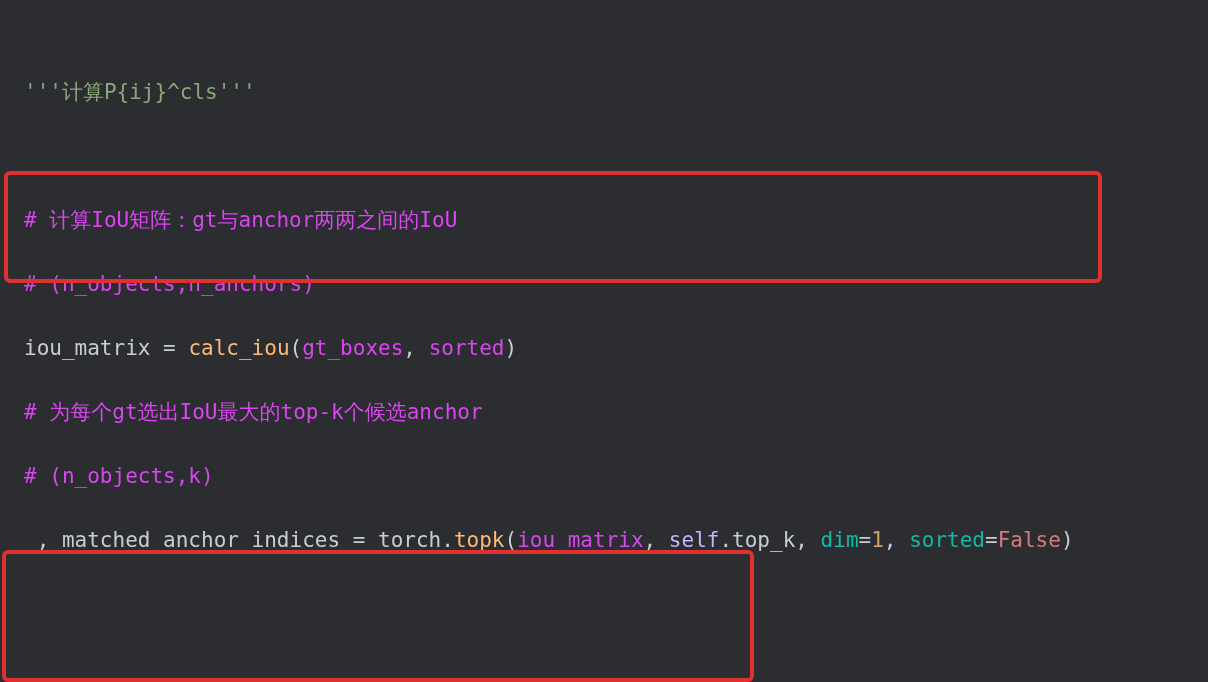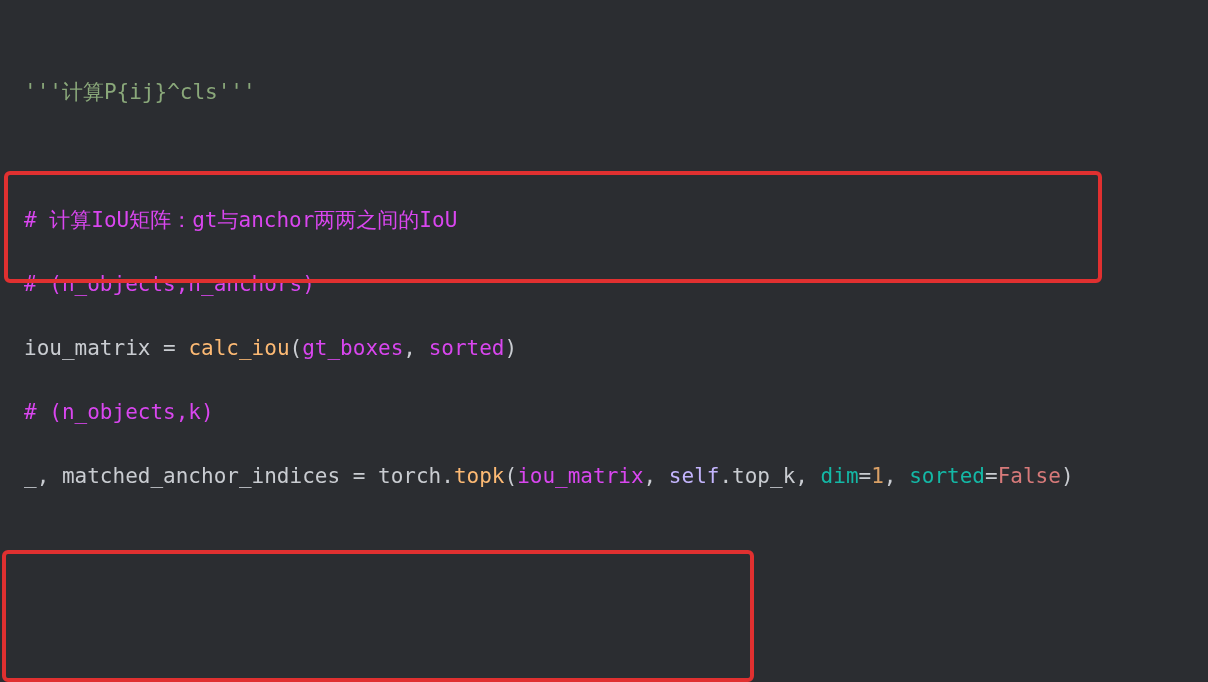--- a/index.html
+++ b/index.html
@@ -59,20 +59,21 @@
 </head>
 <body>
 
 <div class="editor">
 
 <span class="line"><span class="tok-str">'''计算P{ij}^cls'''</span></span>
 <span class="line"></span>
 <span class="line"><span class="tok-comment"># 计算IoU矩阵：gt与anchor两两之间的IoU</span></span>
 <span class="line"><span class="tok-comment"># (n_objects,n_anchors)</span></span>
 <span class="line"><span class="tok-ident">iou_matrix</span><span class="tok-op"> = </span><span class="tok-func">calc_iou</span><span class="tok-punc">(</span><span class="tok-param">gt_boxes</span><span class="tok-punc">, </span><span class="tok-param">sorted</span><span class="tok-punc">)</span></span>
+<span class="line"><span class="tok-comment"># 为每个gt选出IoU最大的top-k个候选anchor</span></span>
 <span class="line"><span class="tok-comment"># (n_objects,k)</span></span>
 <span class="line"><span class="tok-ident">_, matched_anchor_indices</span><span class="tok-op"> = </span><span class="tok-ident">torch</span><span class="tok-punc">.</span><span class="tok-func">topk</span><span class="tok-punc">(</span><span class="tok-param">iou_matrix</span><span class="tok-punc">, </span><span class="tok-self">self</span><span class="tok-ident">.top_k</span><span class="tok-punc">, </span><span class="tok-kw">dim</span><span class="tok-op">=</span><span class="tok-num">1</span><span class="tok-punc">, </span><span class="tok-kw">sorted</span><span class="tok-op">=</span><span class="tok-const">False</span><span class="tok-punc">)</span></span>
 <span class="line"></span>
 
 
 
 
 
 
 

